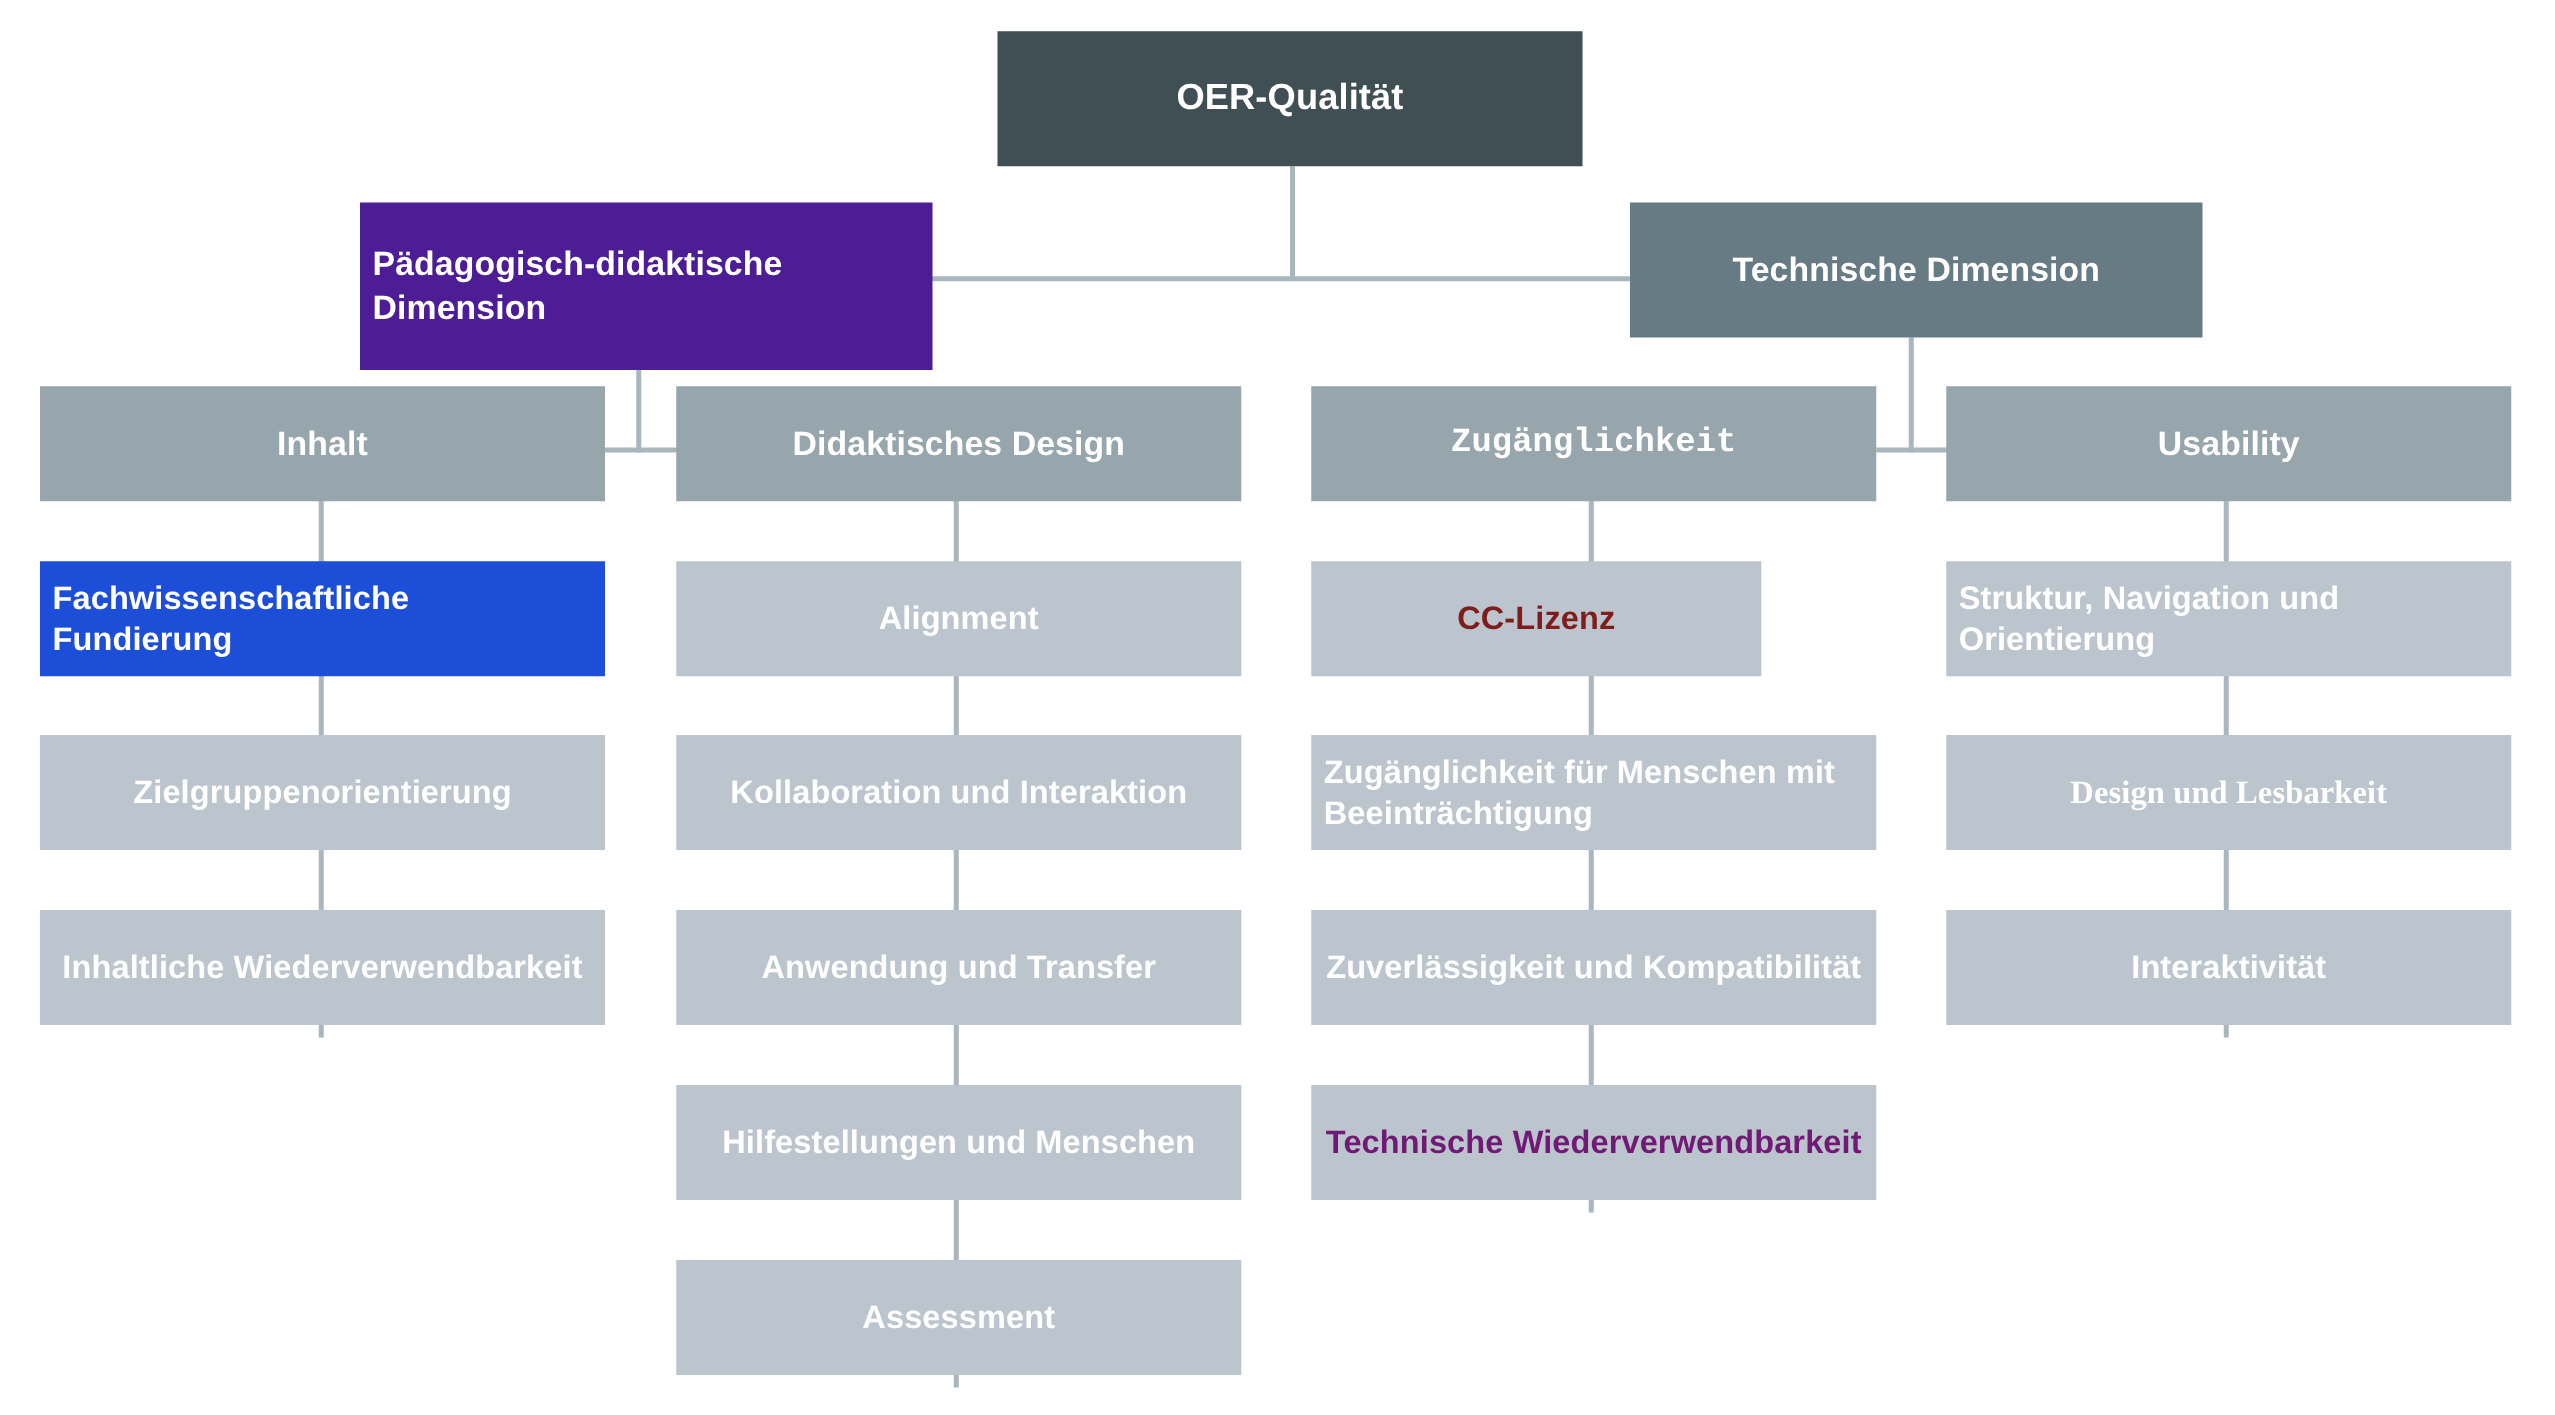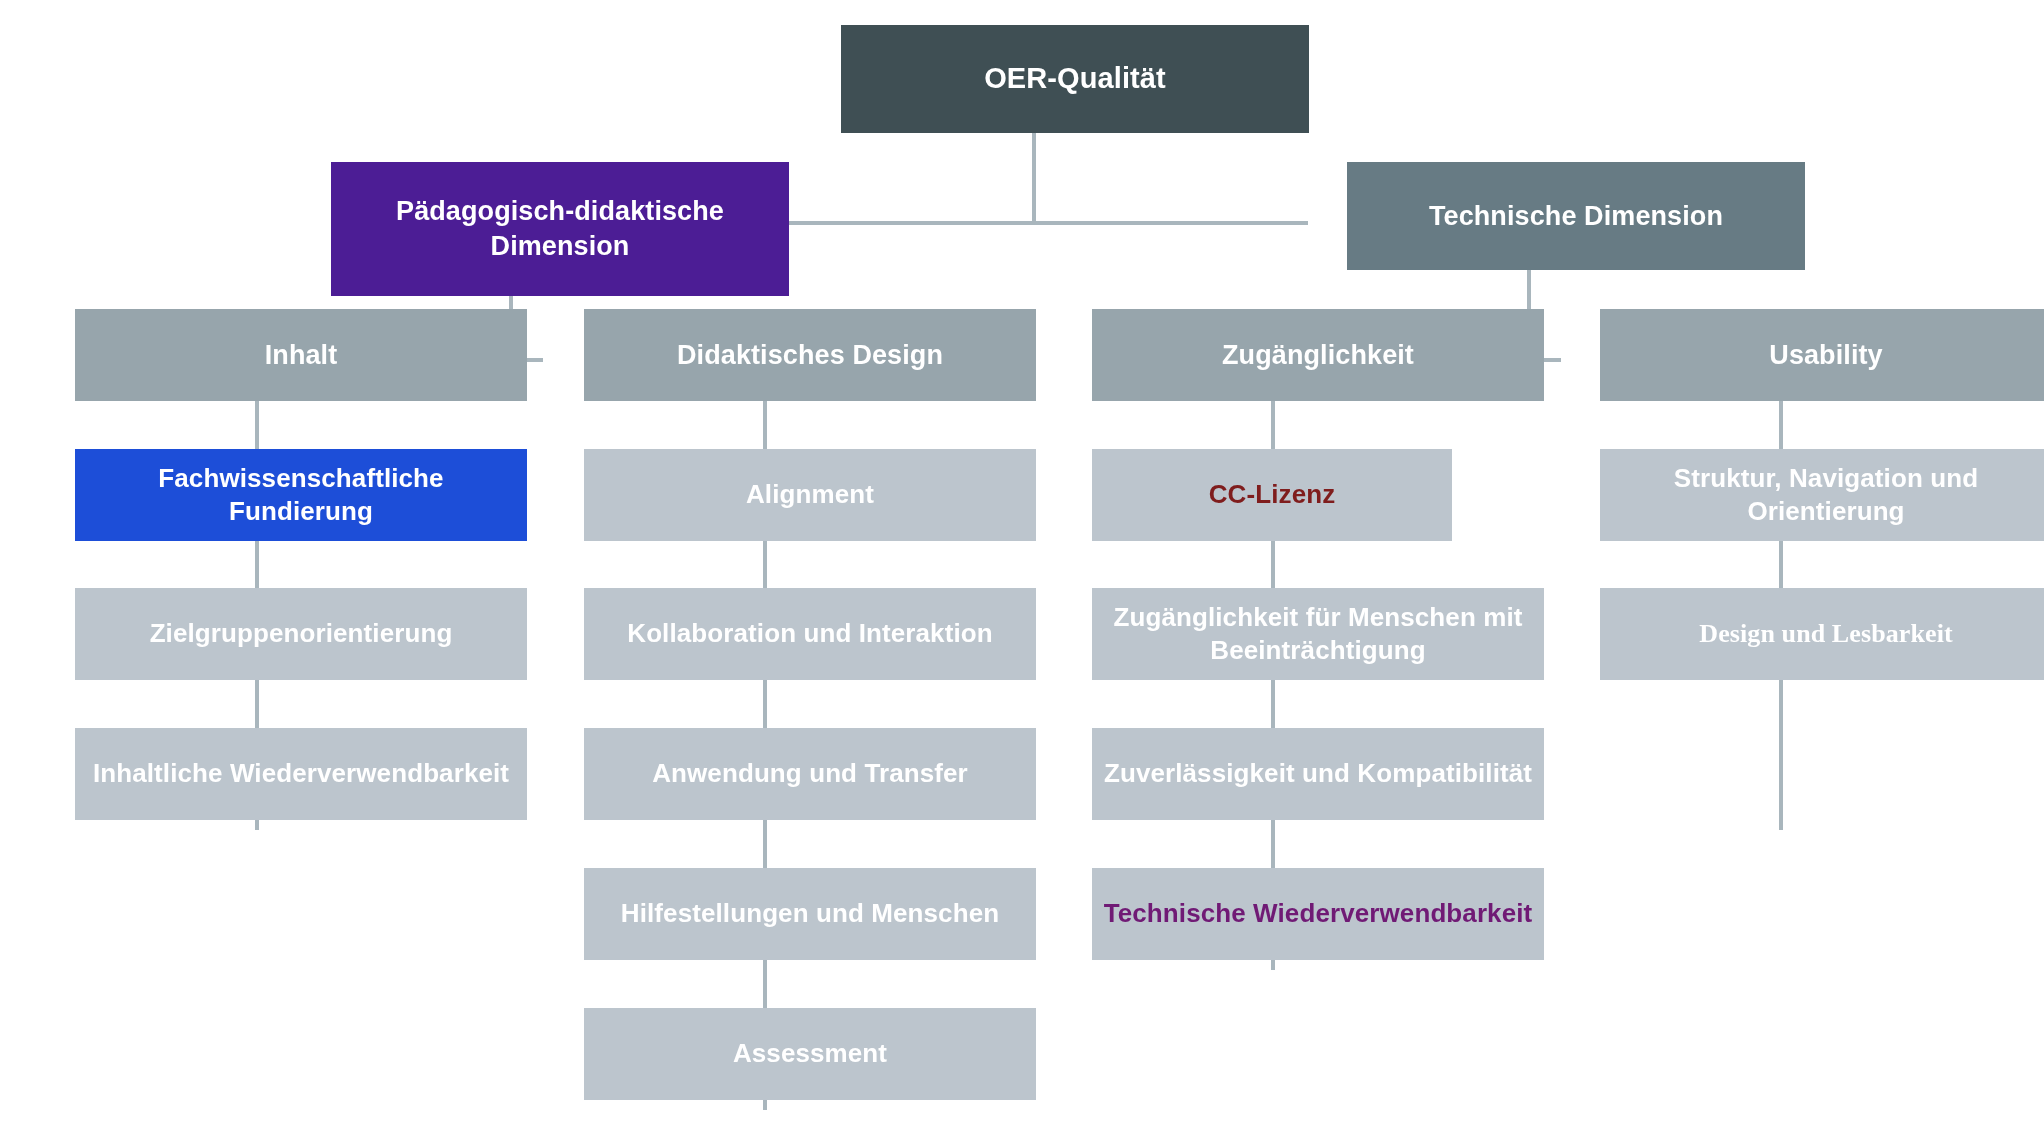--- a/index.html
+++ b/index.html
@@ -16,27 +16,26 @@
     height: 1132px;
     background: #ffffff;
     overflow: hidden;
   }
   .node {
     position: absolute;
     box-sizing: border-box;
     display: flex;
     align-items: center;
     justify-content: center;
-    text-align: center;
+    text-align: left;
     color: #ffffff;
     font-weight: bold;
     line-height: 1.28;
     padding: 16px 10px;
     letter-spacing: 0.1px;
-    margin-left: 43px;
   }
   .lvl-root {
     background: #3f4f54;
     font-size: 29px;
   }
   .lvl-dim {
     background: #677b84;
     font-size: 27px;
   }
   .lvl-cat {
@@ -80,35 +79,36 @@
   <div class="node lvl-root" style="left: 798px; top: 25px; width: 468px; height: 108px; background: rgb(63, 79, 84); color: rgb(255, 255, 255);">OER-Qualität</div>
 
   <div class="node lvl-dim" style="left: 288px; top: 162px; width: 458px; height: 134px; background: #4c1d95; color: rgb(255, 255, 255);">Pädagogisch-didaktische Dimension</div>
 
   <div class="node lvl-dim" style="left: 1304px; top: 162px; width: 458px; height: 108px; background: rgb(103, 123, 132); color: rgb(255, 255, 255);">Technische Dimension</div>
 
   <div class="node lvl-cat" style="left: 32px; top: 309px; width: 452px; height: 92px; background: rgb(151, 165, 172); color: rgb(255, 255, 255);">Inhalt</div>
 
   <div class="node lvl-cat" style="left: 541px; top: 309px; width: 452px; height: 92px; background: rgb(151, 165, 172); color: rgb(255, 255, 255);">Didaktisches Design</div>
 
-  <div class="node lvl-cat" style="left: 1049px; top: 309px; width: 452px; height: 92px; background: rgb(151, 165, 172); color: rgb(255, 255, 255);">Zugänglichkeit</div>
+  <div class="node lvl-cat" style="left: 1049px; top: 309px; width: 452px; height: 92px; background: rgb(151, 165, 172); color: rgb(255, 255, 255); font-family: Liberation Mono, monospace;">Zugänglichkeit</div>
 
   <div class="node lvl-cat" style="left: 1557px; top: 309px; width: 452px; height: 92px; background: rgb(151, 165, 172); color: rgb(255, 255, 255);">Usability</div>
 
   <div class="node lvl-item" style="left: 32px; top: 449px; width: 452px; height: 92px; background: #1d4ed8; color: rgb(255, 255, 255);">Fachwissenschaftliche Fundierung</div>
   <div class="node lvl-item" style="left: 32px; top: 588px; width: 452px; height: 92px; background: rgb(188, 197, 205); color: rgb(255, 255, 255);">Zielgruppenorientierung</div>
   <div class="node lvl-item" style="left: 32px; top: 728px; width: 452px; height: 92px; background: rgb(188, 197, 205); color: rgb(255, 255, 255);">Inhaltliche Wiederverwendbarkeit</div>
 
   <div class="node lvl-item" style="left: 541px; top: 449px; width: 452px; height: 92px; background: rgb(188, 197, 205); color: rgb(255, 255, 255);">Alignment</div>
   <div class="node lvl-item" style="left: 541px; top: 588px; width: 452px; height: 92px; background: rgb(188, 197, 205); color: rgb(255, 255, 255);">Kollaboration und Interaktion</div>
   <div class="node lvl-item" style="left: 541px; top: 728px; width: 452px; height: 92px; background: rgb(188, 197, 205); color: rgb(255, 255, 255);">Anwendung und Transfer</div>
   <div class="node lvl-item" style="left: 541px; top: 868px; width: 452px; height: 92px; background: rgb(188, 197, 205); color: rgb(255, 255, 255);">Hilfestellungen und Menschen</div>
   <div class="node lvl-item" style="left: 541px; top: 1008px; width: 452px; height: 92px; background: rgb(188, 197, 205); color: rgb(255, 255, 255);">Assessment</div>
 
   <div class="node lvl-item" style="left: 1049px; top: 449px; width: 360px; height: 92px; background: rgb(188, 197, 205); color: #7f1d1d;">CC-Lizenz</div>
   <div class="node lvl-item" style="left: 1049px; top: 588px; width: 452px; height: 92px; background: rgb(188, 197, 205); color: rgb(255, 255, 255);">Zugänglichkeit für Menschen mit Beeinträchtigung</div>
   <div class="node lvl-item" style="left: 1049px; top: 728px; width: 452px; height: 92px; background: rgb(188, 197, 205); color: rgb(255, 255, 255);">Zuverlässigkeit und Kompatibilität</div>
   <div class="node lvl-item" style="left: 1049px; top: 868px; width: 452px; height: 92px; background: rgb(188, 197, 205); color: #701a75;">Technische Wiederverwendbarkeit</div>
 
   <div class="node lvl-item" style="left: 1557px; top: 449px; width: 452px; height: 92px; background: rgb(188, 197, 205); color: rgb(255, 255, 255);">Struktur, Navigation und Orientierung</div>
   <div class="node lvl-item" style="left: 1557px; top: 588px; width: 452px; height: 92px; background: rgb(188, 197, 205); color: rgb(255, 255, 255); font-family: Liberation Serif, serif;">Design und Lesbarkeit</div>
+  <div class="node lvl-item" style="left: 1557px; top: 728px; width: 452px; height: 92px; background: rgb(188, 197, 205); color: rgb(255, 255, 255);">Interaktivität</div>
 
 </div>
 
 </body></html>

